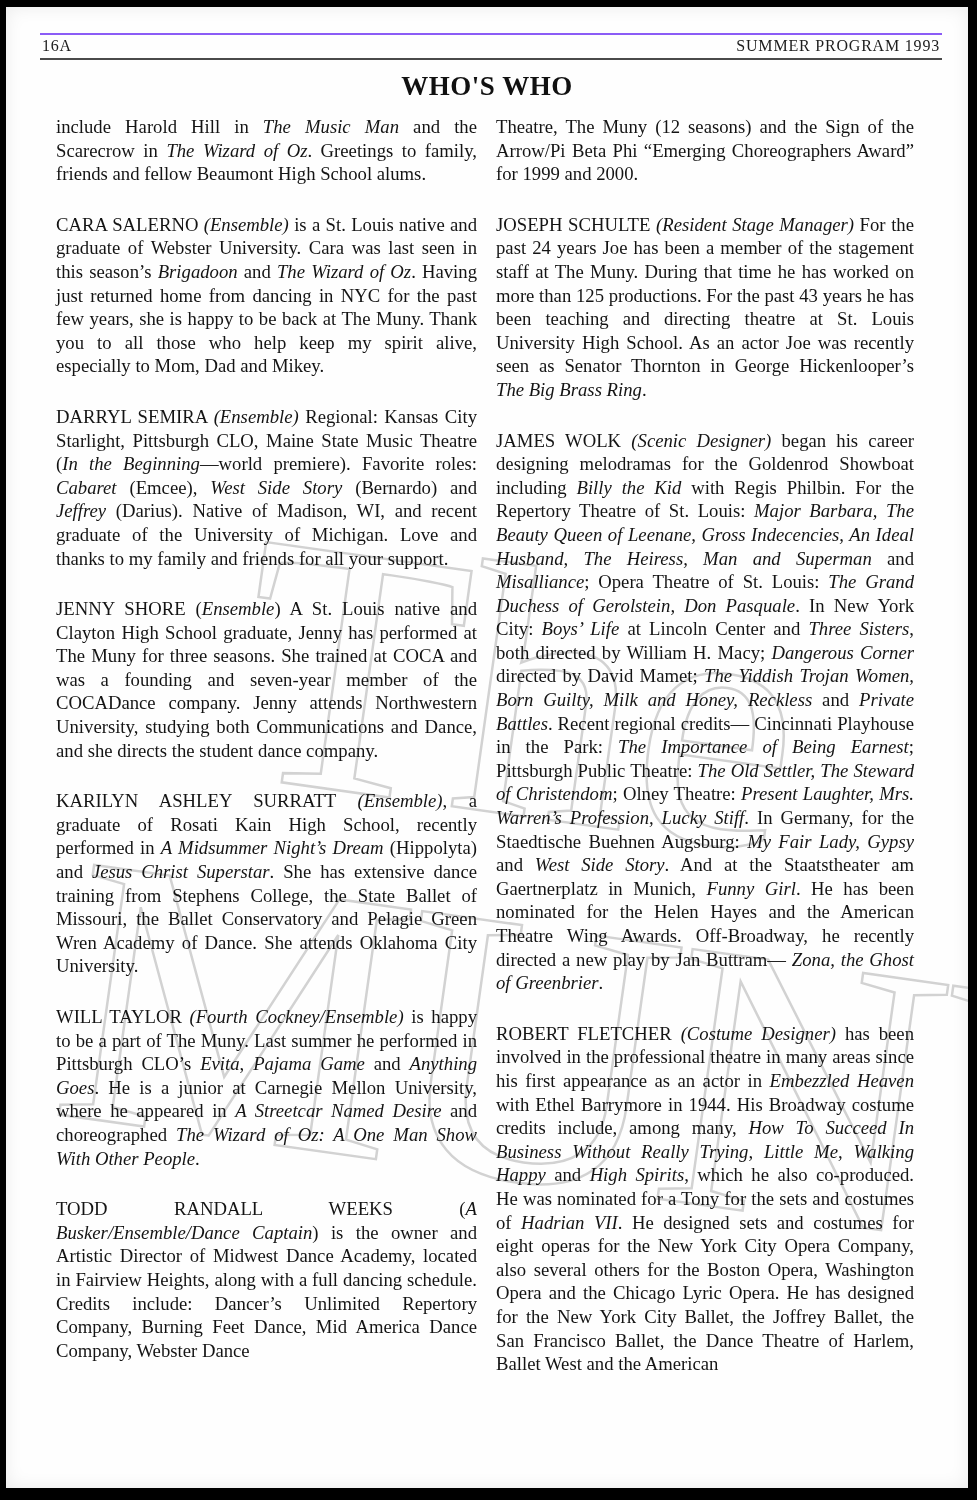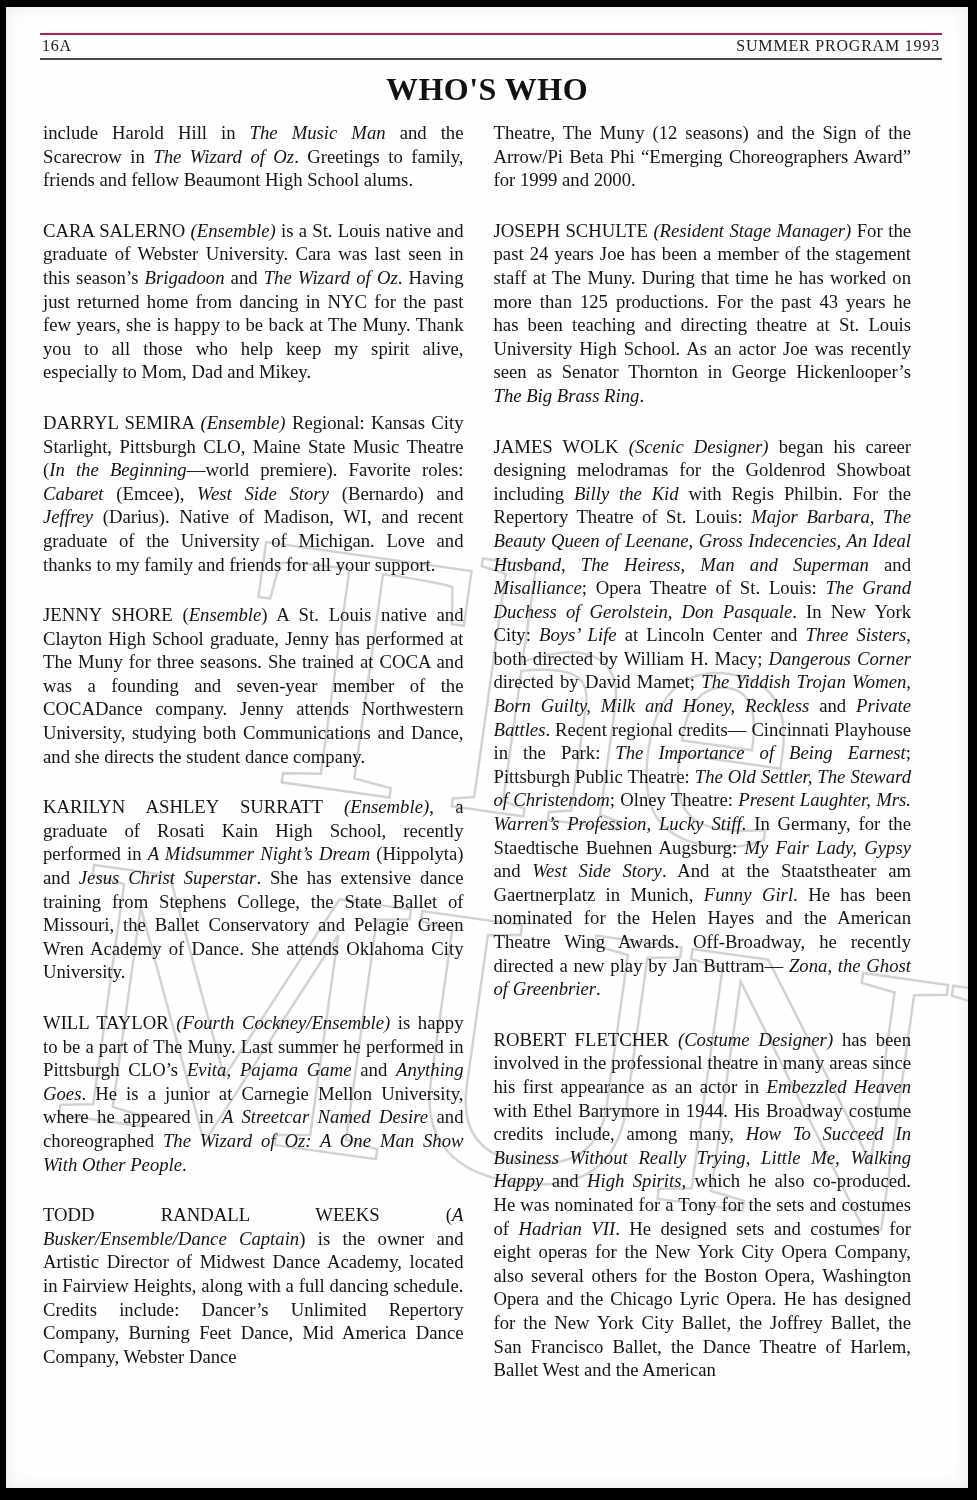--- a/index.html
+++ b/index.html
@@ -13,33 +13,33 @@
     background:#fefefe;overflow:hidden;
     box-shadow:inset 0 0 18px rgba(0,0,0,0.08);
   }
   .watermark{
     position:absolute;left:0;top:0;width:962px;height:1481px;
     pointer-events:none;
   }
   .content{position:relative;z-index:2;}
   .header{
     margin:26px 26px 0 34px;
-    border-top:2px solid #be185d;
+    border-top:2px solid #8b5cf6;
     border-bottom:2px solid #4a4a4a;
     padding:2px 2px 3px 2px;
     display:flex;justify-content:space-between;align-items:baseline;
     font-size:16px;letter-spacing:0.8px;color:#1c1c1c;
   }
   .title{
     text-align:center;margin-top:11px;
-    font-size:32px;font-weight:bold;color:#111;
+    font-size:27px;font-weight:bold;color:#111;
     letter-spacing:0.5px;
   }
   .columns{
-    display:flex;gap:30px;margin:13px 0 0 37px;width:868px;
+    display:flex;gap:19px;margin:13px 0 0 50px;width:868px;
   }
   .col{color:#141414;}
   .col-left{width:421px;}
   .col-right{width:418px;}
   .col p.bio{
     margin:0 0 27px 0;
     font-size:18.7px;line-height:23.6px;
     text-align:justify;
   }
   .col p.bio:first-child{margin-top:0;}

